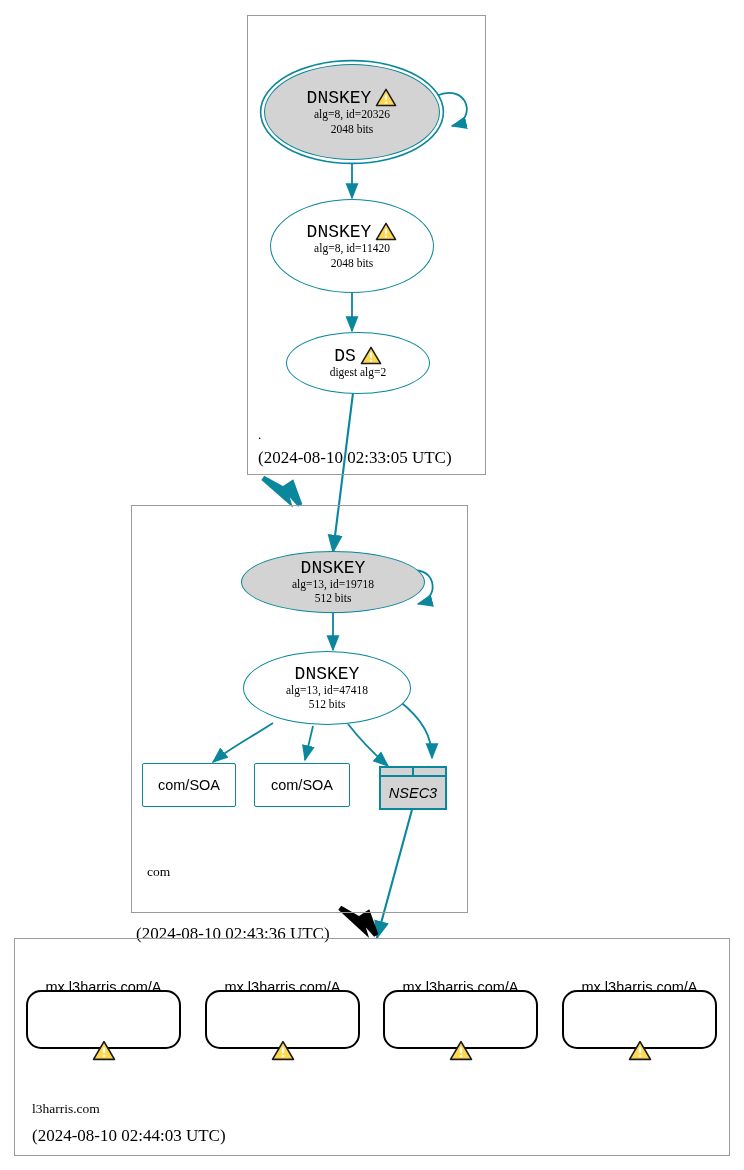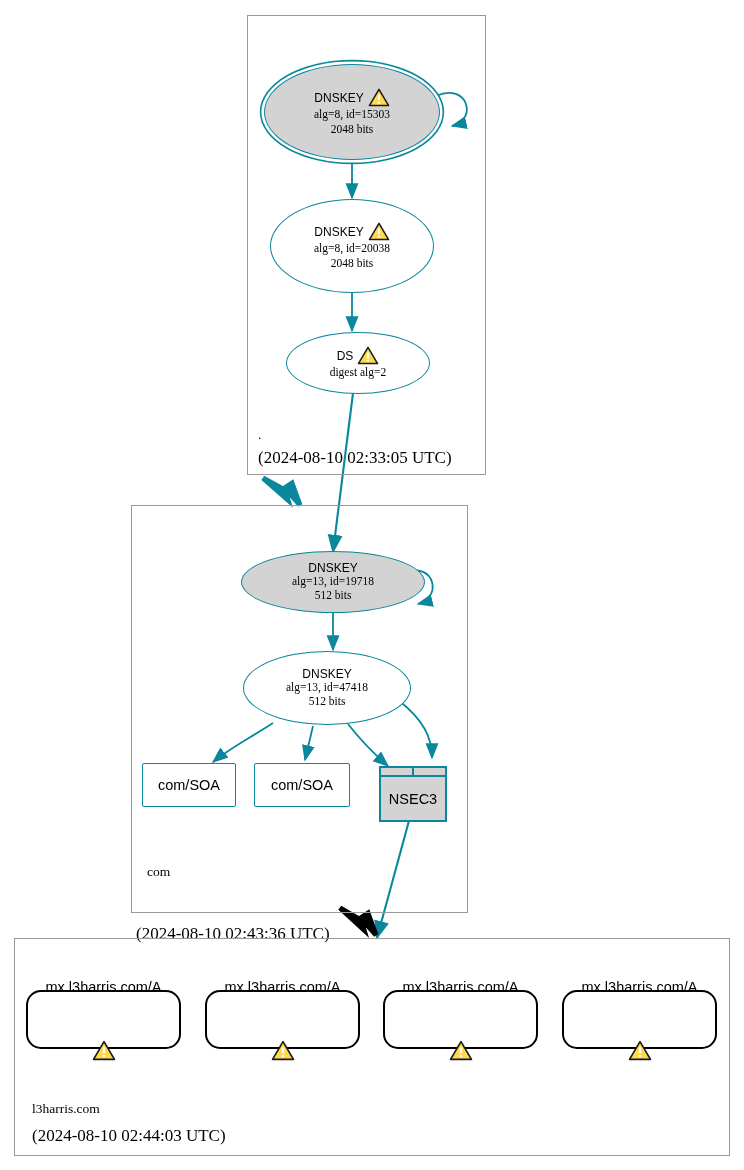--- a/index.html
+++ b/index.html
@@ -12,21 +12,21 @@
   .zone-name{font-size:13.5px;}
   .zone-time{font-size:17px;font-family:Liberation Serif, serif;}
 
   .node{position:absolute;box-sizing:border-box;display:flex;flex-direction:column;
         align-items:center;justify-content:center;text-align:center;}
 
   .ellipse{border:1.6px solid #0a879c;border-radius:50%;background:#ffffff;}
   .ellipse.gray{background:#d3d3d3;}
   .ellipse.dbl{box-shadow:0 0 0 2.6px #ffffff, 0 0 0 4.2px #0a879c;}
 
-  .n-title{font-family:Liberation Sans, sans-serif;font-size:12px;color:#000;
+  .n-title{font-family:Liberation Mono, monospace;font-size:18px;color:#000;
            line-height:1;display:flex;align-items:center;gap:4px;white-space:nowrap;}
   .n-sub{font-family:"Liberation Serif",serif;font-size:11.5px;color:#000;line-height:1.22;white-space:nowrap;}
 
   .rrect{border:1.7px solid #0a879c;border-radius:2px;background:#ffffff;}
   .rrect.black{border:2px solid #000000;border-radius:15px;gap:45px;}
   .rr-text{font-family:"Liberation Sans",sans-serif;font-size:14.5px;color:#000;white-space:nowrap;}
 
   .nsec-box{position:absolute;border:2px solid #0a879c;background:#d3d3d3;box-sizing:border-box;
             display:flex;flex-direction:column;}
   .nsec-head{display:flex;height:9px;flex:0 0 9px;}
@@ -108,36 +108,36 @@
   <div class="n-title">
     <span>DNSKEY</span>
     <span class="warn">
       <svg class="wsvg" width="22" height="19" viewBox="0 0 22 19">
         <path d="M11 1.4 L20.6 17.6 L1.4 17.6 Z" fill="#ffd84d" stroke="#1a1a1a" stroke-width="1.5" stroke-linejoin="round"></path>
         <rect x="9.9" y="6.6" width="2.2" height="5.6" rx="1" fill="#ffffff"></rect>
         <circle cx="11" cy="14.6" r="1.2" fill="#ffffff"></circle>
       </svg>
     </span>
   </div>
-  <div class="n-sub">alg=8, id=15303</div>
+  <div class="n-sub">alg=8, id=20326</div>
   <div class="n-sub">2048 bits</div>
 </div>
 
 <div class="node ellipse" style="left:270px;top:199px;width:164px;height:94px;">
   <div class="n-title">
     <span>DNSKEY</span>
     <span class="warn">
       <svg class="wsvg" width="22" height="19" viewBox="0 0 22 19">
         <path d="M11 1.4 L20.6 17.6 L1.4 17.6 Z" fill="#ffd84d" stroke="#1a1a1a" stroke-width="1.5" stroke-linejoin="round"></path>
         <rect x="9.9" y="6.6" width="2.2" height="5.6" rx="1" fill="#ffffff"></rect>
         <circle cx="11" cy="14.6" r="1.2" fill="#ffffff"></circle>
       </svg>
     </span>
   </div>
-  <div class="n-sub">alg=8, id=20038</div>
+  <div class="n-sub">alg=8, id=11420</div>
   <div class="n-sub">2048 bits</div>
 </div>
 
 <div class="node ellipse" style="left:286px;top:332px;width:144px;height:62px;text-align:center;">
   <div class="n-title">
     <span>DS</span>
     <span class="warn">
       <svg class="wsvg" width="22" height="19" viewBox="0 0 22 19">
         <path d="M11 1.4 L20.6 17.6 L1.4 17.6 Z" fill="#ffd84d" stroke="#1a1a1a" stroke-width="1.5" stroke-linejoin="round"></path>
         <rect x="9.9" y="6.6" width="2.2" height="5.6" rx="1" fill="#ffffff"></rect>
@@ -169,21 +169,21 @@
 </div>
 
 <div class="node rrect" style="left:142px;top:763px;width:94px;height:44px;">
   <div class="rr-text">com/SOA</div>
 </div>
 
 <div class="node rrect" style="left:254px;top:763px;width:96px;height:44px;">
   <div class="rr-text">com/SOA</div>
 </div>
 
-<div class="nsec-box" style="left:379px;top:766px;width:68px;height:56px;">
+<div class="nsec-box" style="left:379px;top:766px;width:68px;height:44px;font-style:italic;">
   <div class="nsec-head">
     <div class="nsec-cell"></div>
     <div class="nsec-cell"></div>
   </div>
   <div class="nsec-body">
     <span class="rr-text">NSEC3</span>
   </div>
 </div>
 
 <div class="zone-box" style="left:14px;top:938px;width:716px;height:218px;"></div>

